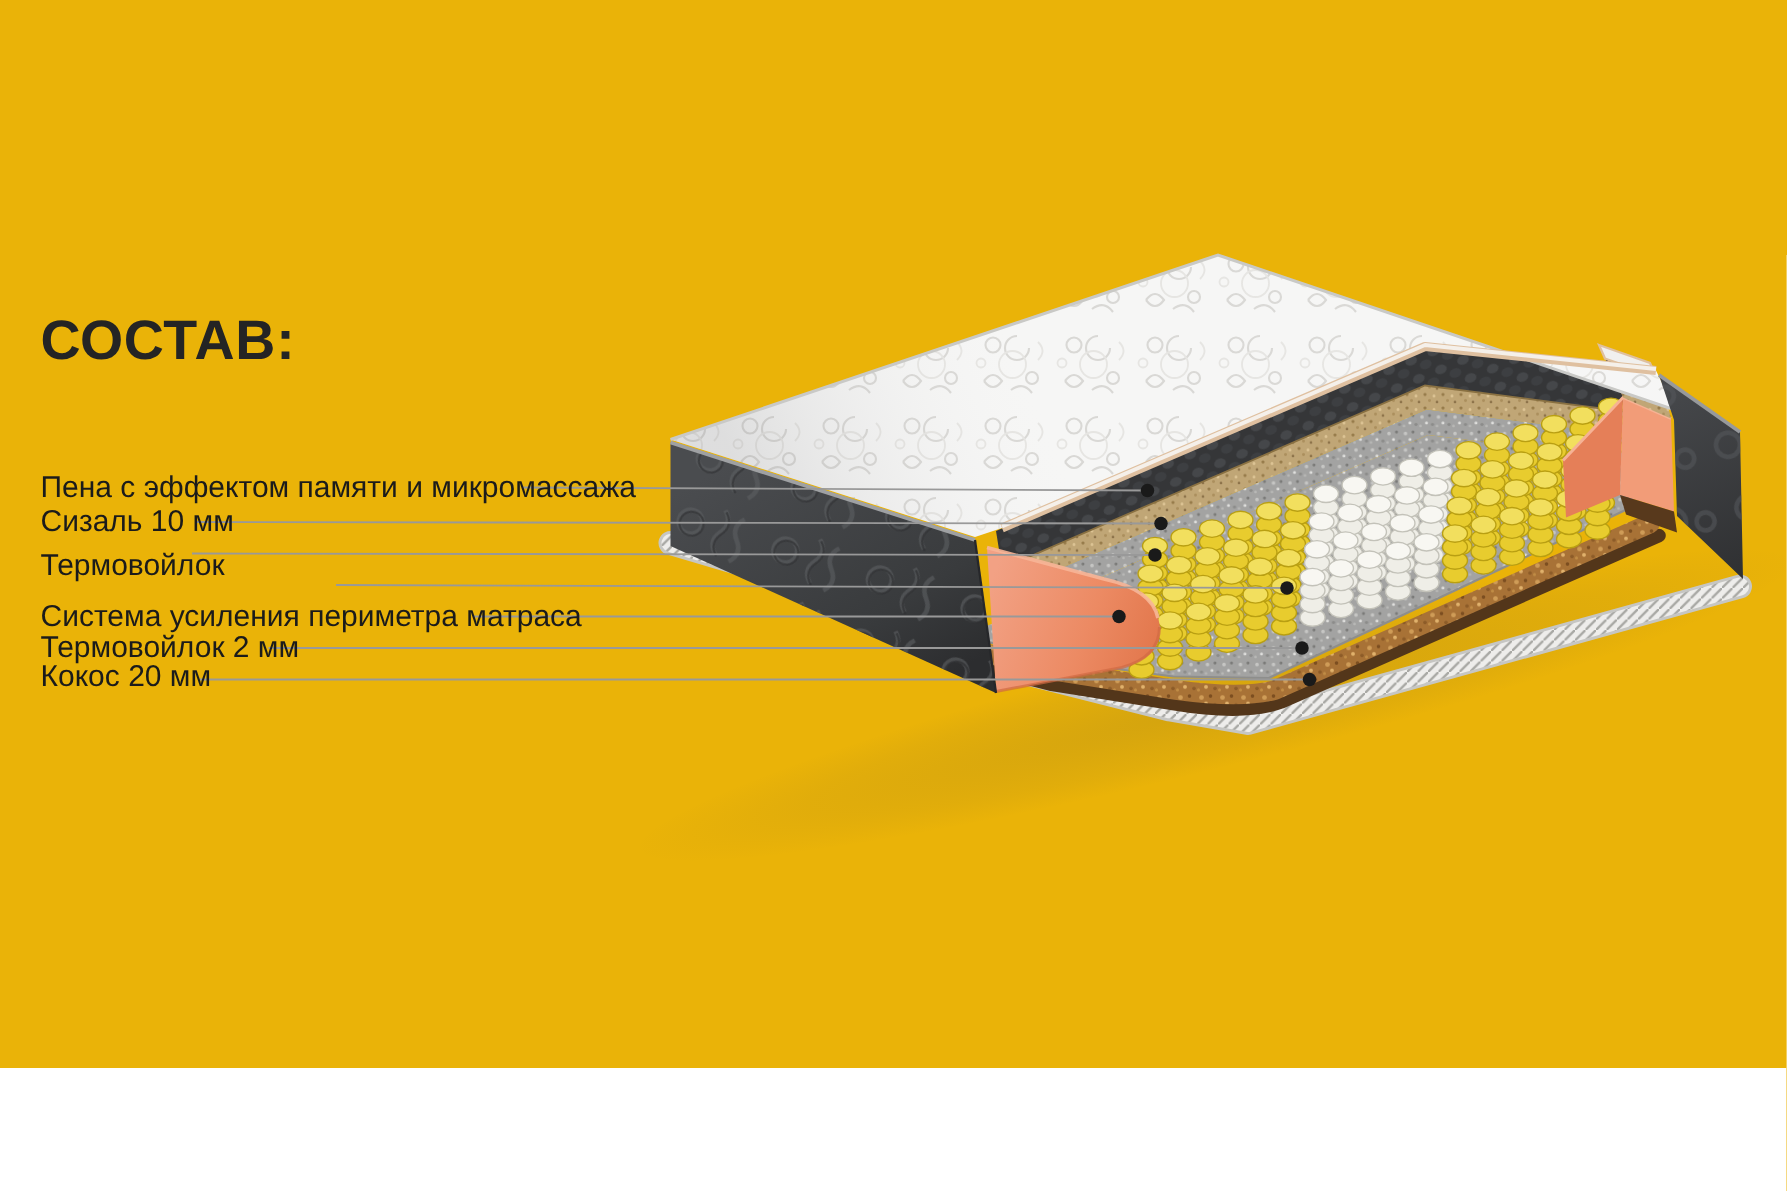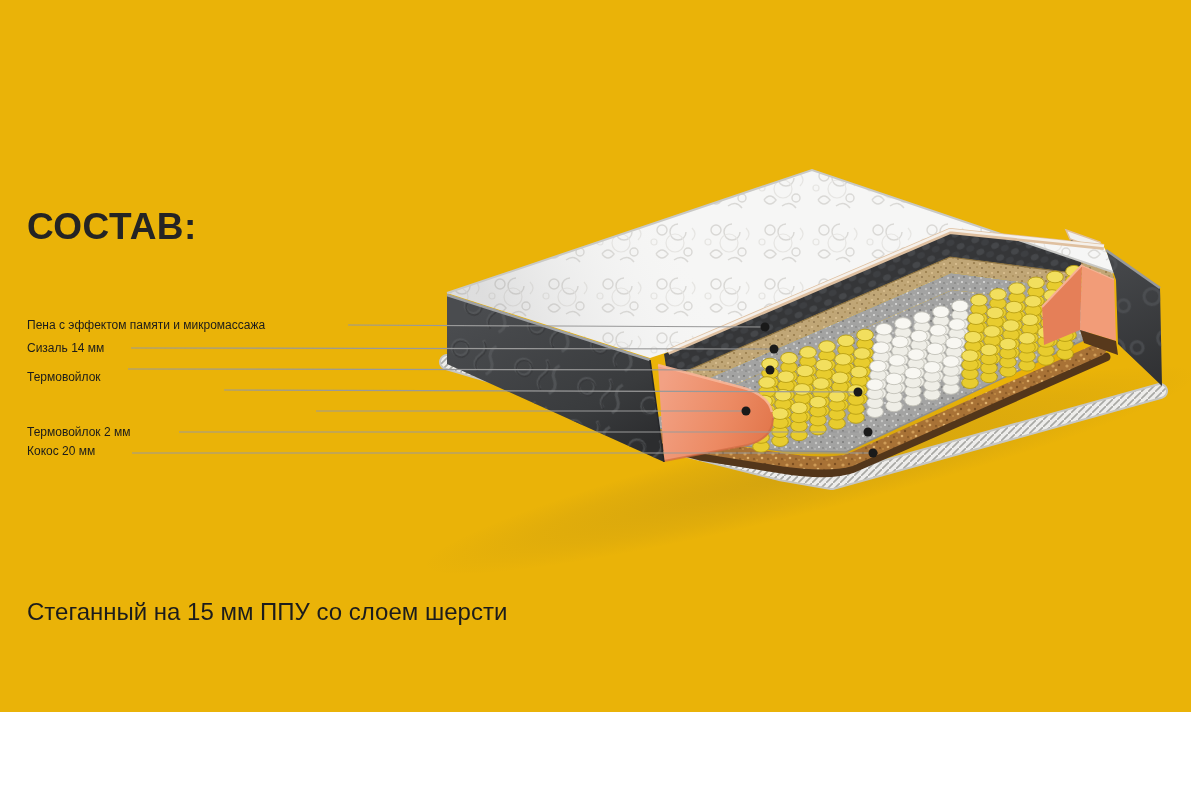--- a/index.html
+++ b/index.html
@@ -3,21 +3,21 @@
 <meta charset="utf-8">
 <style>
   html,body{margin:0;padding:0;background:#ffffff;}
   .canvas{position:relative;width:1191px;height:712px;background:#eab308;overflow:hidden;
           font-family:"Liberation Sans", sans-serif;padding-left:44px;}
   svg.illus{position:absolute;left:0;top:0;z-index:1;}
   .txt-layer{position:absolute;left:0;top:0;width:100%;height:100%;z-index:2;pointer-events:none;}
   .comp-title{position:absolute;left:27px;top:206px;font-size:37px;font-weight:bold;color:#242424;letter-spacing:0.5px;margin:0;}
   .cover-title{position:absolute;left:27px;top:551px;font-size:32px;font-weight:bold;color:#242424;margin:0;}
   .cover-desc{position:absolute;left:27px;top:598px;font-size:24px;font-weight:normal;color:#1c1c1c;margin:0;}
-  .layer-label{position:absolute;left:27px;height:22px;line-height:22px;font-size:12px;color:#1b1b1b;white-space:nowrap;}
+  .layer-label{position:absolute;left:27px;height:22px;line-height:22px;font-size:20px;color:#1b1b1b;white-space:nowrap;}
 </style>
 </head>
 <body>
 
 <div class="canvas">
 
 <svg class="illus" width="1191" height="794" viewBox="0 0 1191 794">
   <defs>
     <radialGradient id="shadowGrad" cx="50%" cy="50%" r="50%">
       <stop offset="0%" stop-color="rgba(60,60,60,0.13)"></stop>
@@ -605,21 +605,21 @@
         <circle cx="868" cy="432" r="4.5" fill="#1a1a1a"></circle>
         <line x1="132" y1="453" x2="873" y2="453" stroke="#999999" stroke-width="1.2"></line>
         <circle cx="873" cy="453" r="4.5" fill="#1a1a1a"></circle>
       </g>
 </svg>
 
 <div class="txt-layer">
   <h1 class="comp-title">СОСТАВ:</h1>
 
   <div class="layer-label" style="top: 314px;">Пена с эффектом памяти и микромассажа</div>
-  <div class="layer-label" style="top: 337px;">Сизаль 14 мм</div>
+  <div class="layer-label" style="top: 337px;">Сизаль 10 мм</div>
   <div class="layer-label" style="top: 366px;">Термовойлок</div>
+  <div class="layer-label" style="top: 400px;">Система усиления периметра матраса</div>
   <div class="layer-label" style="top: 421px;">Термовойлок 2 мм</div>
   <div class="layer-label" style="top: 440px;">Кокос 20 мм</div>
 
-  <p class="cover-desc">Стеганный на 15 мм ППУ со слоем шерсти</p>
 </div>
 
 </div>
 
 </body></html>

